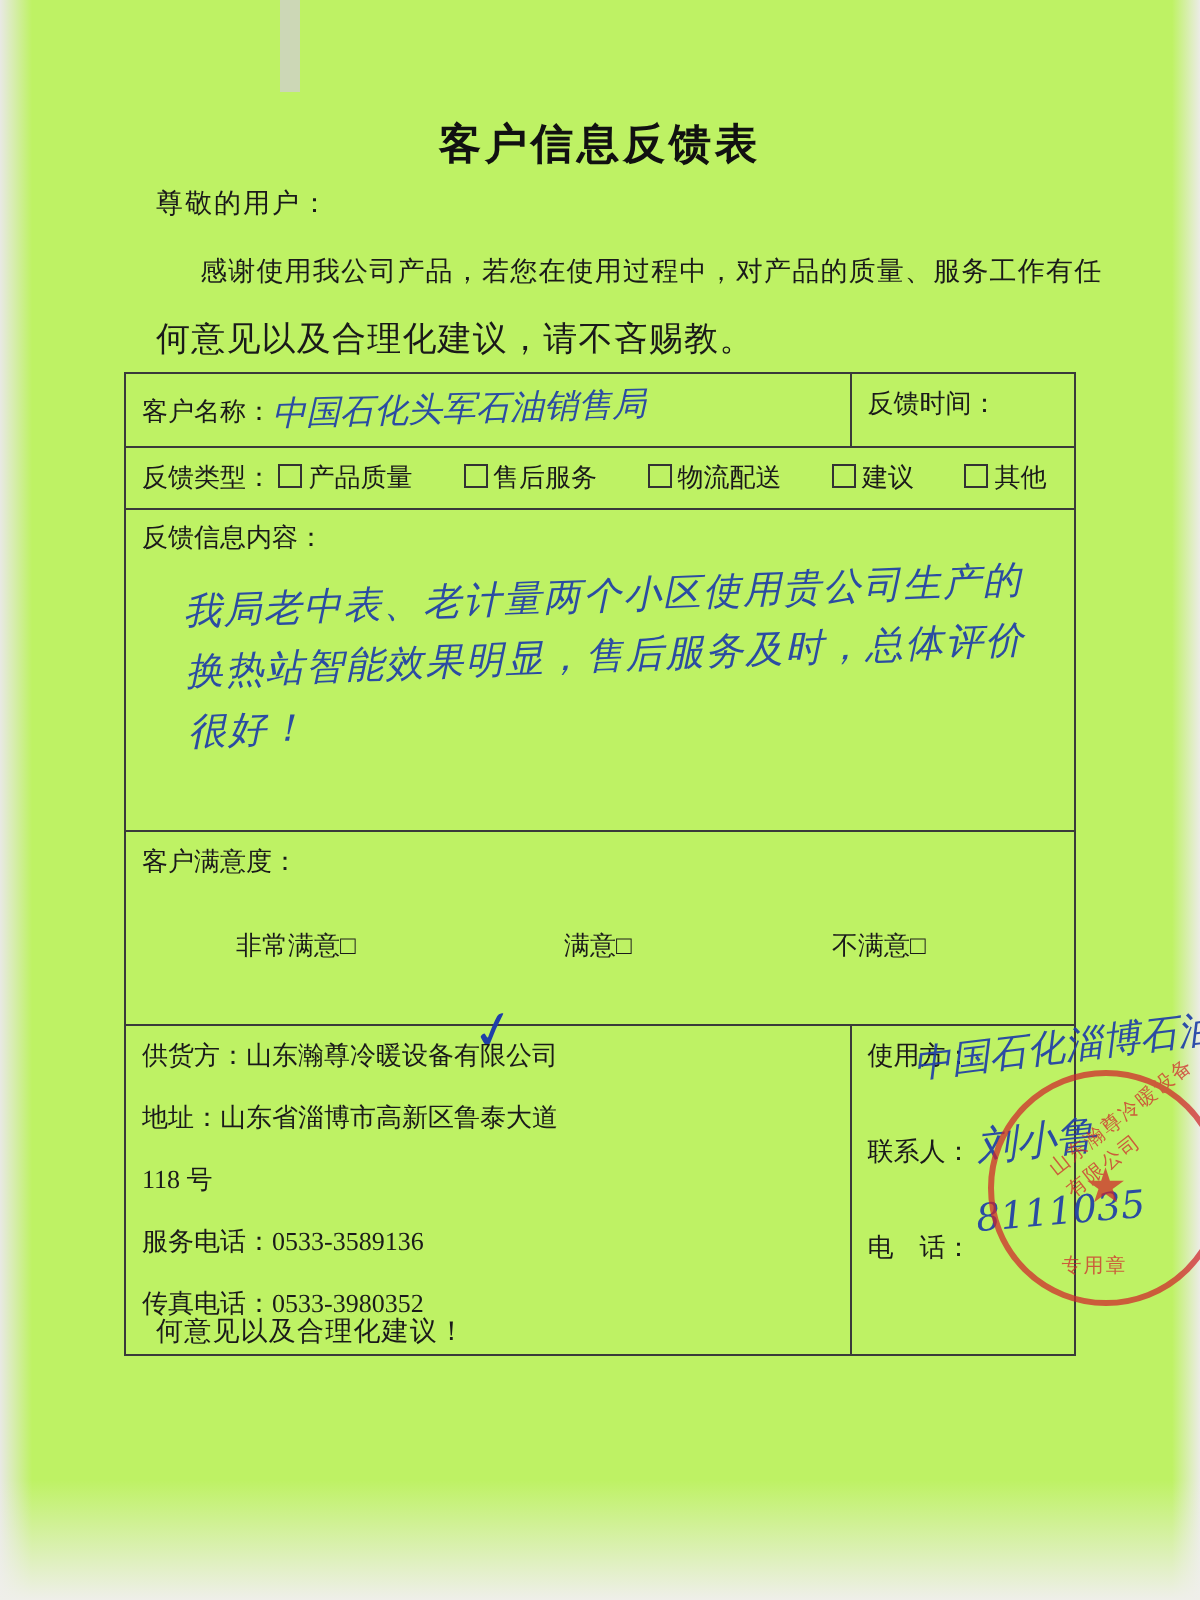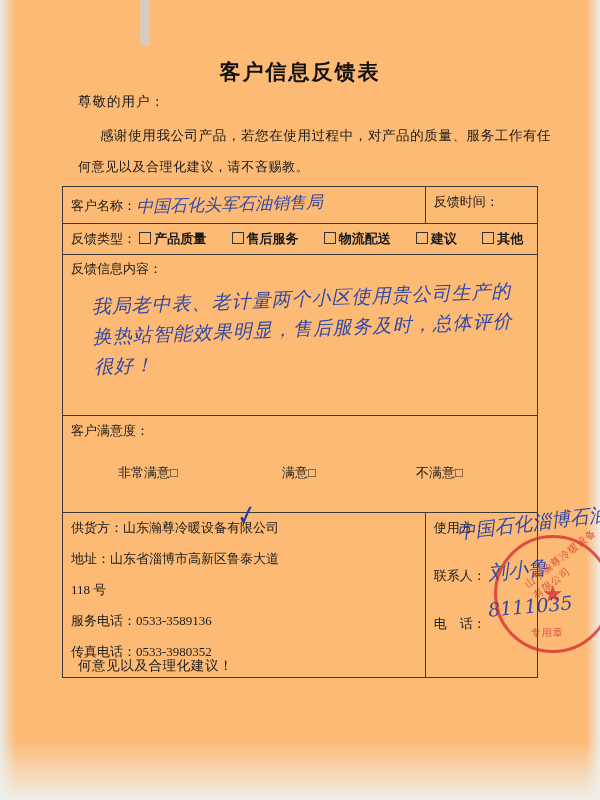--- a/index.html
+++ b/index.html
@@ -13,21 +13,21 @@
     font-family: "Liberation Serif", serif;
     color: #1a1a1a;
     overflow: hidden;
     position: relative;
   }
   .page {
     position: absolute;
     left: 0; top: 0;
     width: 600px;
     height: 800px;
-    background: #fdba74;
+    background: #bef264;
   }
   
   .scan-edge-left {
     position: absolute; left: 0; top: 0; width: 16px; height: 800px;
     background: linear-gradient(to right, #e9e9e4, rgba(255,255,255,0));
     pointer-events: none;
   }
   .scan-edge-right {
     position: absolute; right: 0; top: 0; width: 14px; height: 800px;
     background: linear-gradient(to left, #ececE7, rgba(255,255,255,0));
@@ -56,21 +56,21 @@
   }
   .para1 {
     position: absolute;
     left: 100px; top: 127px;
     font-size: 13.5px;
     letter-spacing: 0.6px;
   }
   .para2 {
     position: absolute;
     left: 78px; top: 158px;
-    font-size: 13px;
+    font-size: 17px;
     letter-spacing: 0.6px;
   }
   
   .tbl {
     position: absolute;
     left: 62px;
     top: 186px;
     width: 476px;
     border-collapse: collapse;
     font-size: 13px;
@@ -82,21 +82,21 @@
   }
   .row-name td { height: 24px; }
   .checkbox {
     display: inline-block;
     width: 10px; height: 10px;
     border: 1px solid #333;
     margin-right: 3px;
     vertical-align: -1px;
     position: relative;
   }
-  .opt { margin-right: 22px; white-space: nowrap; display:inline-block;font-weight:bold; }
+  .opt { margin-right: 22px; white-space: nowrap; display:inline-block; }
   .opt.last { margin-right: 0; }
   
   .fb-body { height: 148px; position: relative; }
   .fb-body .lbl { position: absolute; left: 8px; top: 5px; }
   .fb-scrawl {
     position: absolute;
     left: 30px; top: 28px;
     width: 430px;
     height: 110px;
     color: #1f3fa8;

